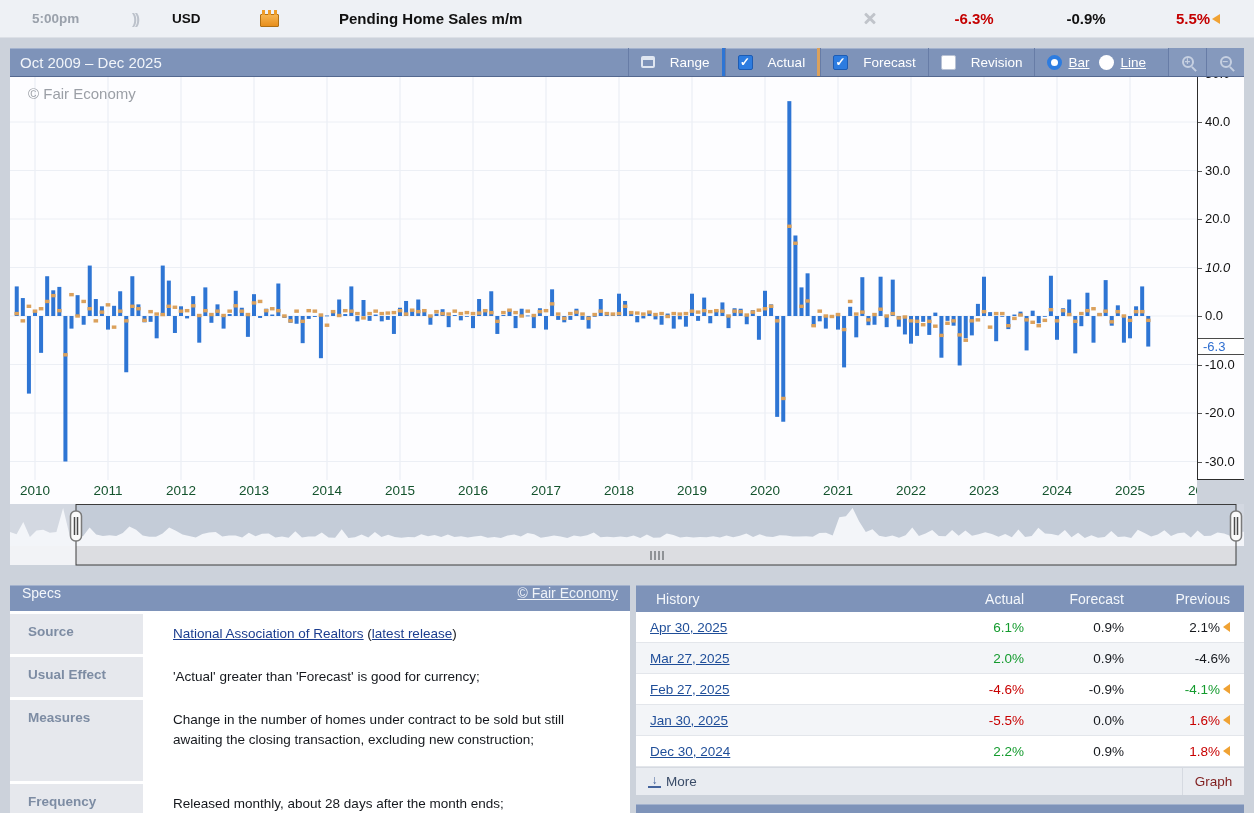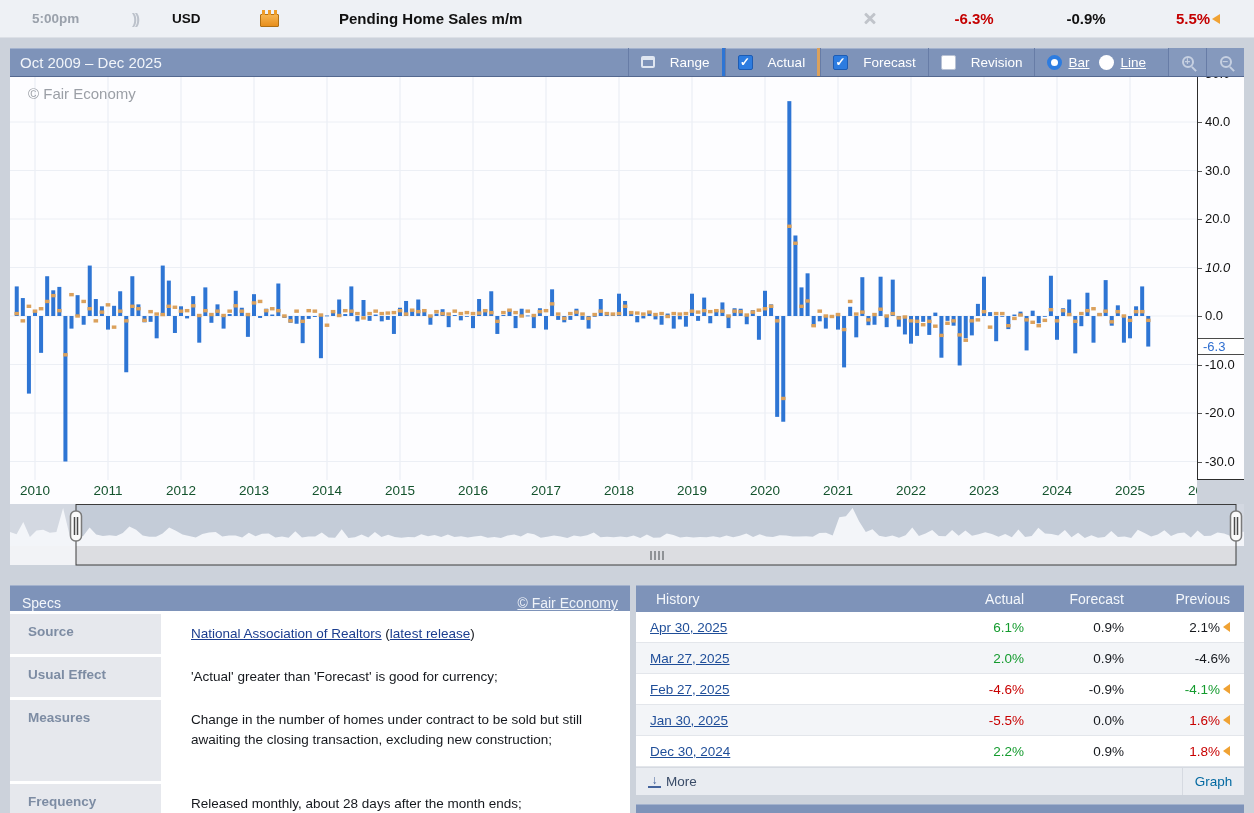--- a/index.html
+++ b/index.html
@@ -64,28 +64,28 @@
     border-left:1px solid #2c2c2c; border-bottom:1px solid #2c2c2c; overflow:hidden; }
   .y-lab{ position:absolute; left:7px; font-size:13px; color:#111; }
   .y-tick{ position:absolute; left:0; width:4px; height:1px; background:#555; }
   .cur-tag{ position:absolute; left:0; right:0; height:17px; border-top:1px solid #4a4a4a; border-bottom:1px solid #4a4a4a;
     background:#fff; color:#2f6fd0; font-size:13px; padding-left:5px; line-height:15px; }
   .x-axis{ position:relative; height:24px; margin-right:47px; background:#fdfdff; overflow:hidden; }
   .x-lab{ position:absolute; top:3px; width:44px; text-align:center; font-size:13.5px; color:#14532d; }
   .minimap-wrap{ position:relative; height:64px; }
   
   .bottom{ display:flex; margin:17px 10px 0 10px; gap:6px; }
-  .panel-header{ height:26px; background:#7e93b9; color:#f4f7fb; display:flex; align-items:flex-end;
+  .panel-header{ height:26px; background:#7e93b9; color:#f4f7fb; display:flex; align-items:flex-start;
     padding:0 12px; font-size:14px; box-shadow:inset 0 1px 0 #a3b2cd; }
   .panel-header .spacer{ flex:1; }
   .wm-link{ color:#eef2f8; text-decoration:underline; cursor:pointer; }
   .specs-panel{ width:620px; background:#fff; }
   .spec-row{ display:flex; border-top:3px solid #fff; }
   .spec-row:first-of-type{ border-top:4px solid #fff; }
-  .spec-label{ width:151px; background:#e6e8ed; color:#7d8ca3; font-weight:bold; padding:10px 0 0 18px; flex-shrink:0; }
+  .spec-label{ width:133px; background:#e6e8ed; color:#7d8ca3; font-weight:bold; padding:10px 0 0 18px; flex-shrink:0; }
   .spec-value{ padding:10px 14px 10px 30px; line-height:20px; color:#15181d; }
   .spec-row.h38{ min-height:38px; } .spec-row.h84{ min-height:84px; } .spec-row.h36{ min-height:37px; }
   .spec-link{ color:#1b3d8f; text-decoration:underline; cursor:pointer; }
   .history-col{ width:608px; }
   .history-panel{ background:#fff; }
   .h-head{ display:flex; align-items:center; height:27px; background:#7e93b9; color:#f4f7fb;
     box-shadow:inset 0 1px 0 #a3b2cd; font-size:14px; }
   .h-rows .h-row{ display:flex; align-items:center; height:31px; border-bottom:1px solid #e3e6eb; background:#fff; }
   .h-rows .h-row.alt{ background:#f3f5f8; }
   .c-date{ flex:1; padding-left:14px; }
@@ -95,21 +95,21 @@
   .h-date{ color:#1f4e99; text-decoration:underline; cursor:pointer; }
   .t-positive{ color:#149b2e; } .t-negative{ color:#c80000; } .t-neutral{ color:#15181d; }
   .h-tri{ display:inline-block; width:0; height:0; border-top:5px solid transparent; border-bottom:5px solid transparent;
     border-right:7px solid #f0a233; margin-left:3px; }
   .h-foot{ display:flex; align-items:center; height:28px; background:#e9ecf1; border-top:1px solid #d6dae1; }
   .more-btn{ display:flex; align-items:center; gap:5px; padding-left:12px; color:#3a4c68; cursor:pointer; flex:1; }
   .dl-icon{ display:inline-block; width:13px; text-align:center; color:#44639c; font-size:12px; font-weight:bold;
     border-bottom:2px solid #44639c; line-height:11px; height:13px; }
   .graph-cell{ width:62px; text-align:center; border-left:1px solid #d6dae1; height:100%; display:flex;
     align-items:center; justify-content:center; }
-  .graph-link{ color:#0369a1; cursor:pointer; }
+  .graph-link{ color:#7f1d1d; cursor:pointer; }
   .next-panel-stub{ height:9px; background:#7e93b9; margin-top:9px; box-shadow:inset 0 1px 0 #a3b2cd; }
 </style>
 </head>
 <body>
 
 <div class="event-bar">
   <span class="ev-time">5:00pm</span>
   <span class="sound-icon">))</span>
   <span class="ev-cur">USD</span>
   <span class="folder-icon"></span>

